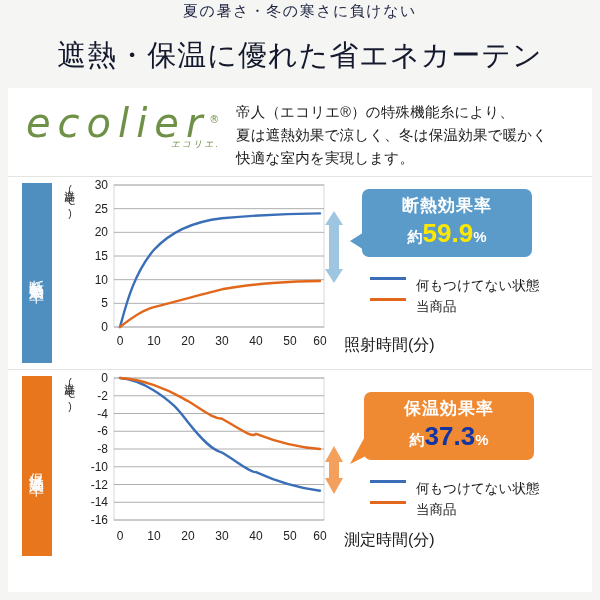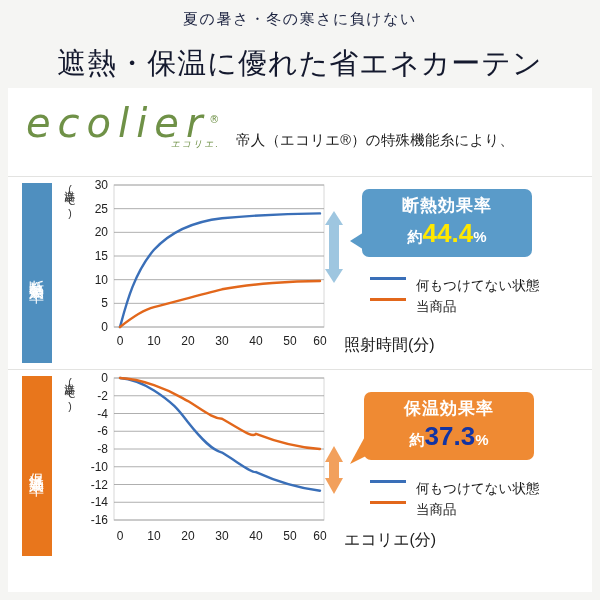--- a/index.html
+++ b/index.html
@@ -6,21 +6,20 @@
   body{
     width:600px;height:600px;
     background:#f5f5f3;
     font-family:"Liberation Sans","DejaVu Sans",sans-serif;
     overflow:hidden;
     position:relative;
   }
   .header{
     height:86px;
     text-align:center;
-    padding-top:8px;
     box-sizing:border-box;
   }
   .header .sub{
     font-family:"Liberation Serif","DejaVu Serif",serif;
     font-size:15px;
     color:#1c2340;
     letter-spacing:1.5px;
     line-height:22px;
   }
   .header .main{
@@ -71,21 +70,20 @@
     color:#6f9147;
     letter-spacing:2px;
   }
   .brandtext{
     flex:1;
     font-size:14.5px;
     color:#1a1a1a;
     line-height:23px;
     letter-spacing:0.2px;
     padding-top:3px;
-    margin-top:28px;
   }
 
   
   .panel{
     position:relative;
     height:192px;
     margin:0 10px;
     display:flex;
   }
   .divider{
@@ -158,20 +156,22 @@
 
 <div class="card">
 
   <div class="brandrow">
     <div class="logoblock">
       <div class="logo-word"><span>ecolier</span><span class="logo-reg">®</span></div>
       <div class="logo-kana">エコリエ.</div>
     </div>
     <div class="brandtext">
       <div>帝人（エコリエ®）の特殊機能糸により、</div>
+      <div>夏は遮熱効果で涼しく、冬は保温効果で暖かく</div>
+      <div>快適な室内を実現します。</div>
     </div>
   </div>
 
   <div class="divider"></div>
 
   <div class="panel">
     <div class="tab blue">断熱効果率</div>
 
     <div class="chartwrap">
       <div class="ylabel">温度(℃)</div>
@@ -212,21 +212,21 @@
           <line x1="272" y1="44" x2="272" y2="96" stroke="#9ec6e0" stroke-width="10"></line>
           <polygon points="272,34 263,48 281,48" fill="#9ec6e0"></polygon>
           <polygon points="272,106 263,92 281,92" fill="#9ec6e0"></polygon>
         </g>
 
         <polygon points="288,64 310,50 310,78" fill="#5a9bc9"></polygon>
       </svg>
 
       <div class="callout blue" style="left:300px;top:12px;width:142px;">
         <span class="t1">断熱効果率</span>
-        <span class="t2"><span>約</span><span class="big">44.4</span><span>%</span></span>
+        <span class="t2"><span>約</span><span class="big">59.9</span><span>%</span></span>
       </div>
 
       <div class="legend" style="left:308px;top:100px;">
         <div class="row">
           <span class="swatch sw-blue"></span>
           <span>何もつけてない状態</span>
         </div>
         <div class="row">
           <span class="swatch sw-orange"></span>
           <span>当商品</span>
@@ -297,17 +297,17 @@
         <div class="row">
           <span class="swatch sw-blue"></span>
           <span>何もつけてない状態</span>
         </div>
         <div class="row">
           <span class="swatch sw-orange"></span>
           <span>当商品</span>
         </div>
       </div>
 
-      <div class="xcap" style="left:282px;top:160px;">エコリエ(分)</div>
+      <div class="xcap" style="left:282px;top:160px;">測定時間(分)</div>
     </div>
   </div>
 
 </div>
 
 </body></html>

